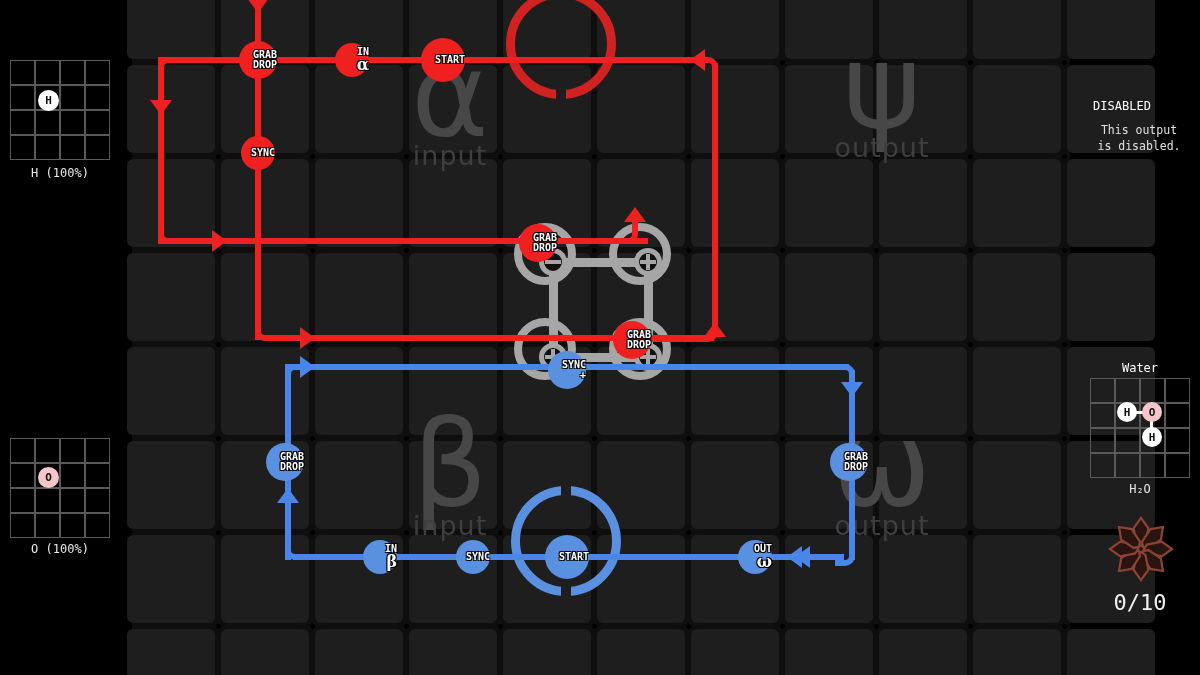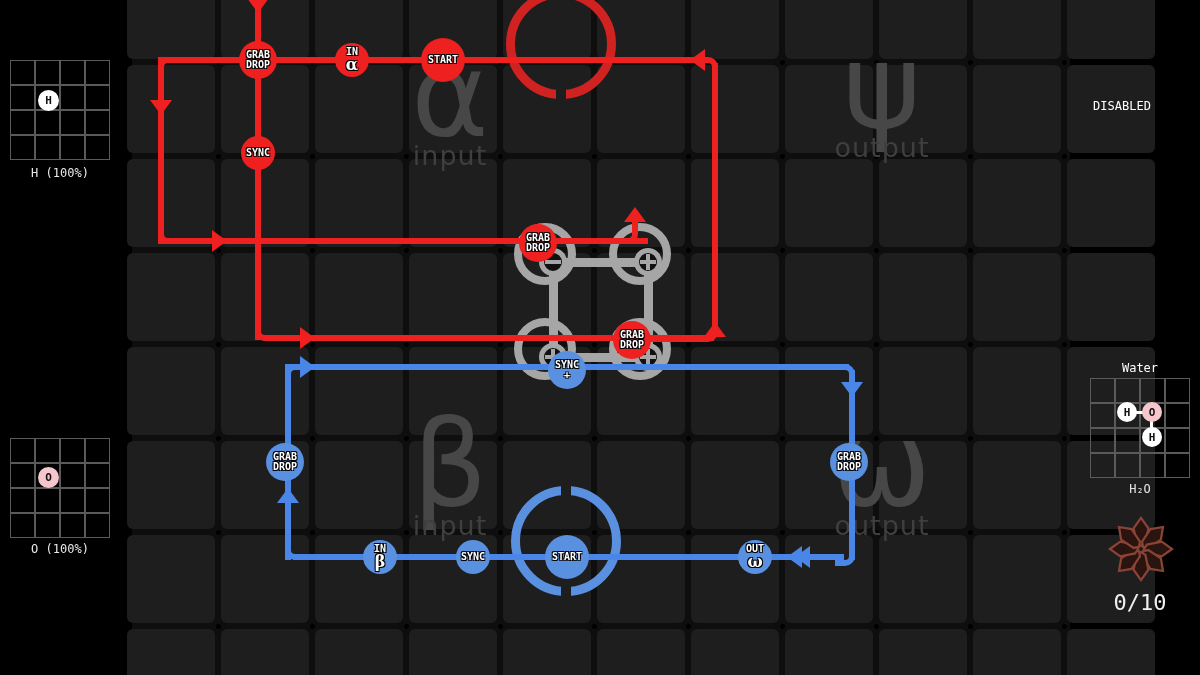--- a/index.html
+++ b/index.html
@@ -91,21 +91,21 @@
   }
   .start-ring.red  { border-color: #d12222; }
   .start-ring.blue { border-color: #5a90e0; }
   .ring-gap { position: absolute; background: #1e1e1e; }
 
   
   .inode {
     position: absolute;
     border-radius: 50%;
     display: flex; flex-direction: column;
-    align-items: center; justify-content: center;
+    align-items: flex-end; justify-content: center;
     color: #fff;
     text-shadow: -1px -1px 0 #000, 1px -1px 0 #000, -1px 1px 0 #000, 1px 1px 0 #000;
     font-family: "DejaVu Sans Mono", monospace;
     font-weight: bold;
     line-height: 1.0;
     z-index: 20;
   }
   .inode.red  { background: #ee2020; }
   .inode.blue { background: #5a90e0; }
   .inode .l1 { font-size: 10px; letter-spacing: 0px; }
@@ -522,20 +522,24 @@
       <div class="gc"></div>
       <div class="gc"></div>
       <div class="gc"></div>
   </div>
   <div class="atom pink" style="left:38px; top:467px; width:21px; height:21px;">
     <span>O</span>
   </div>
   <div class="hud-caption" style="left:-10px; top:542px;">O (100%)</div>
 
   <div class="side-title" style="left:1052px; top:99px;">DISABLED</div>
+  <div class="side-text" style="left:1084px; top:123px;">
+    <div>This output</div>
+    <div>is disabled.</div>
+  </div>
 
   <div class="side-title" style="left:1070px; top:361px;">Water</div>
   <div class="hud-grid" style="left:1090px; top:378px;">
     <div class="gc"></div>
       <div class="gc"></div>
       <div class="gc"></div>
       <div class="gc"></div>
     <div class="gc"></div>
       <div class="gc"></div>
       <div class="gc"></div>

